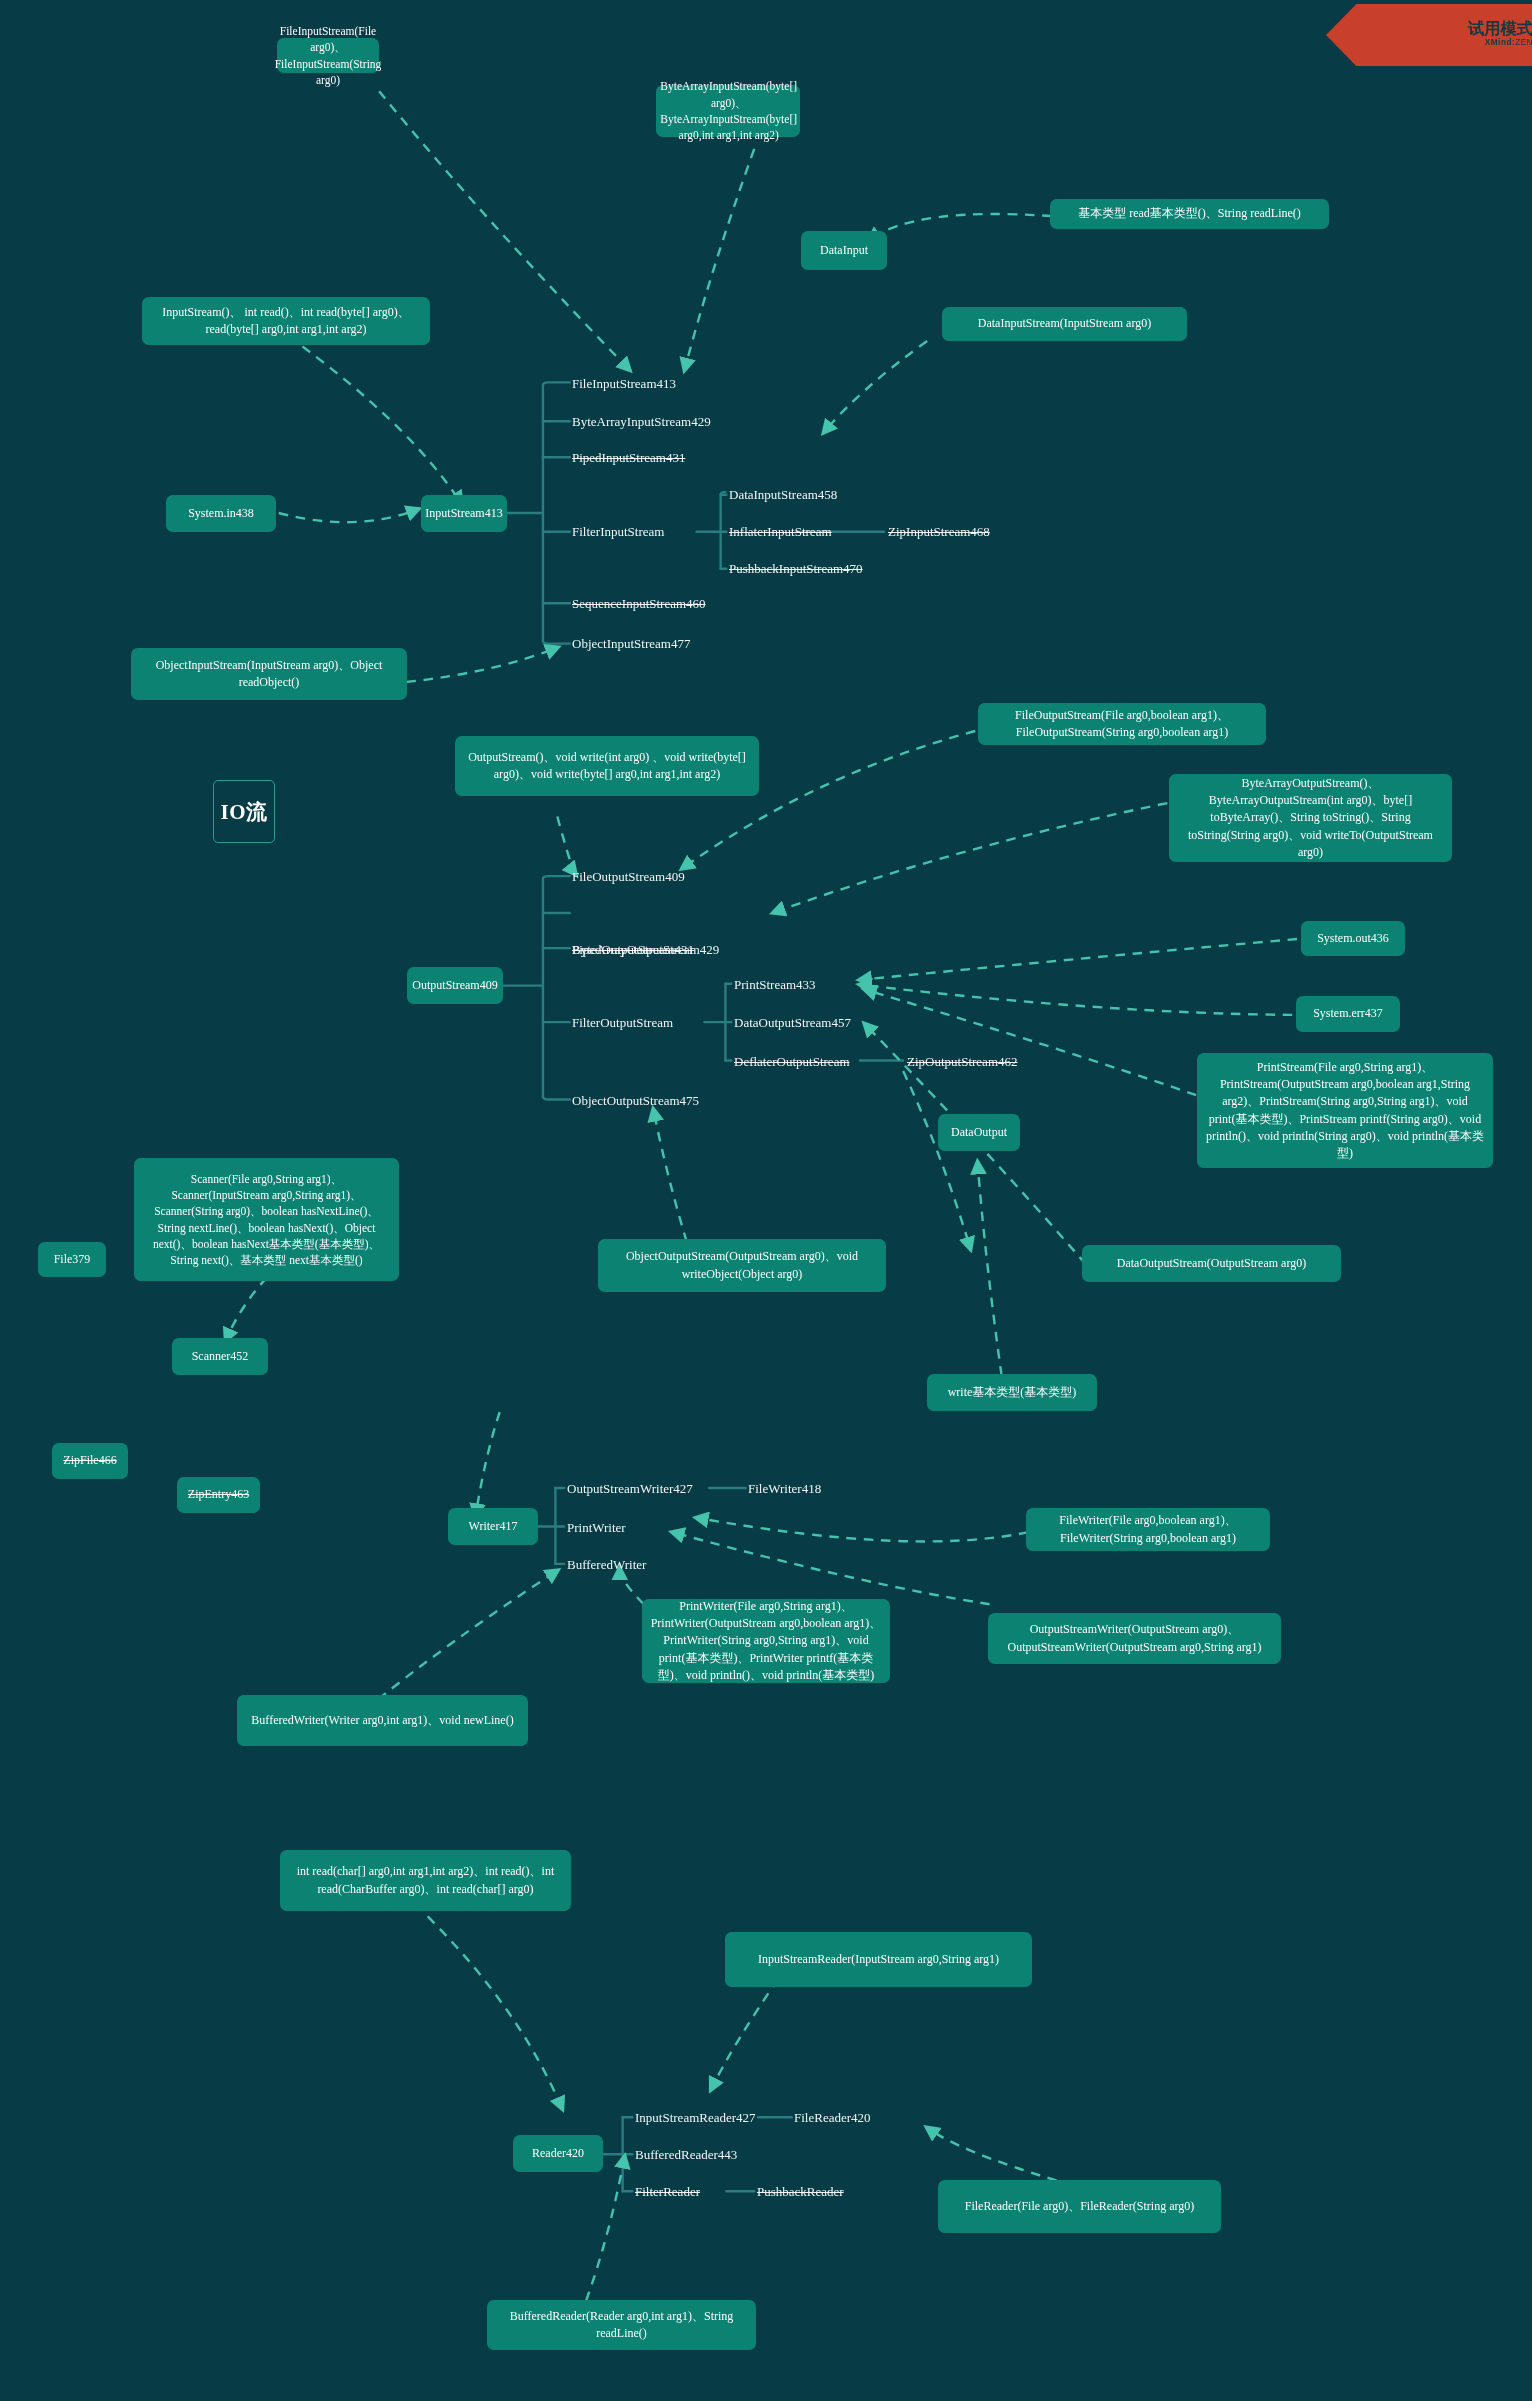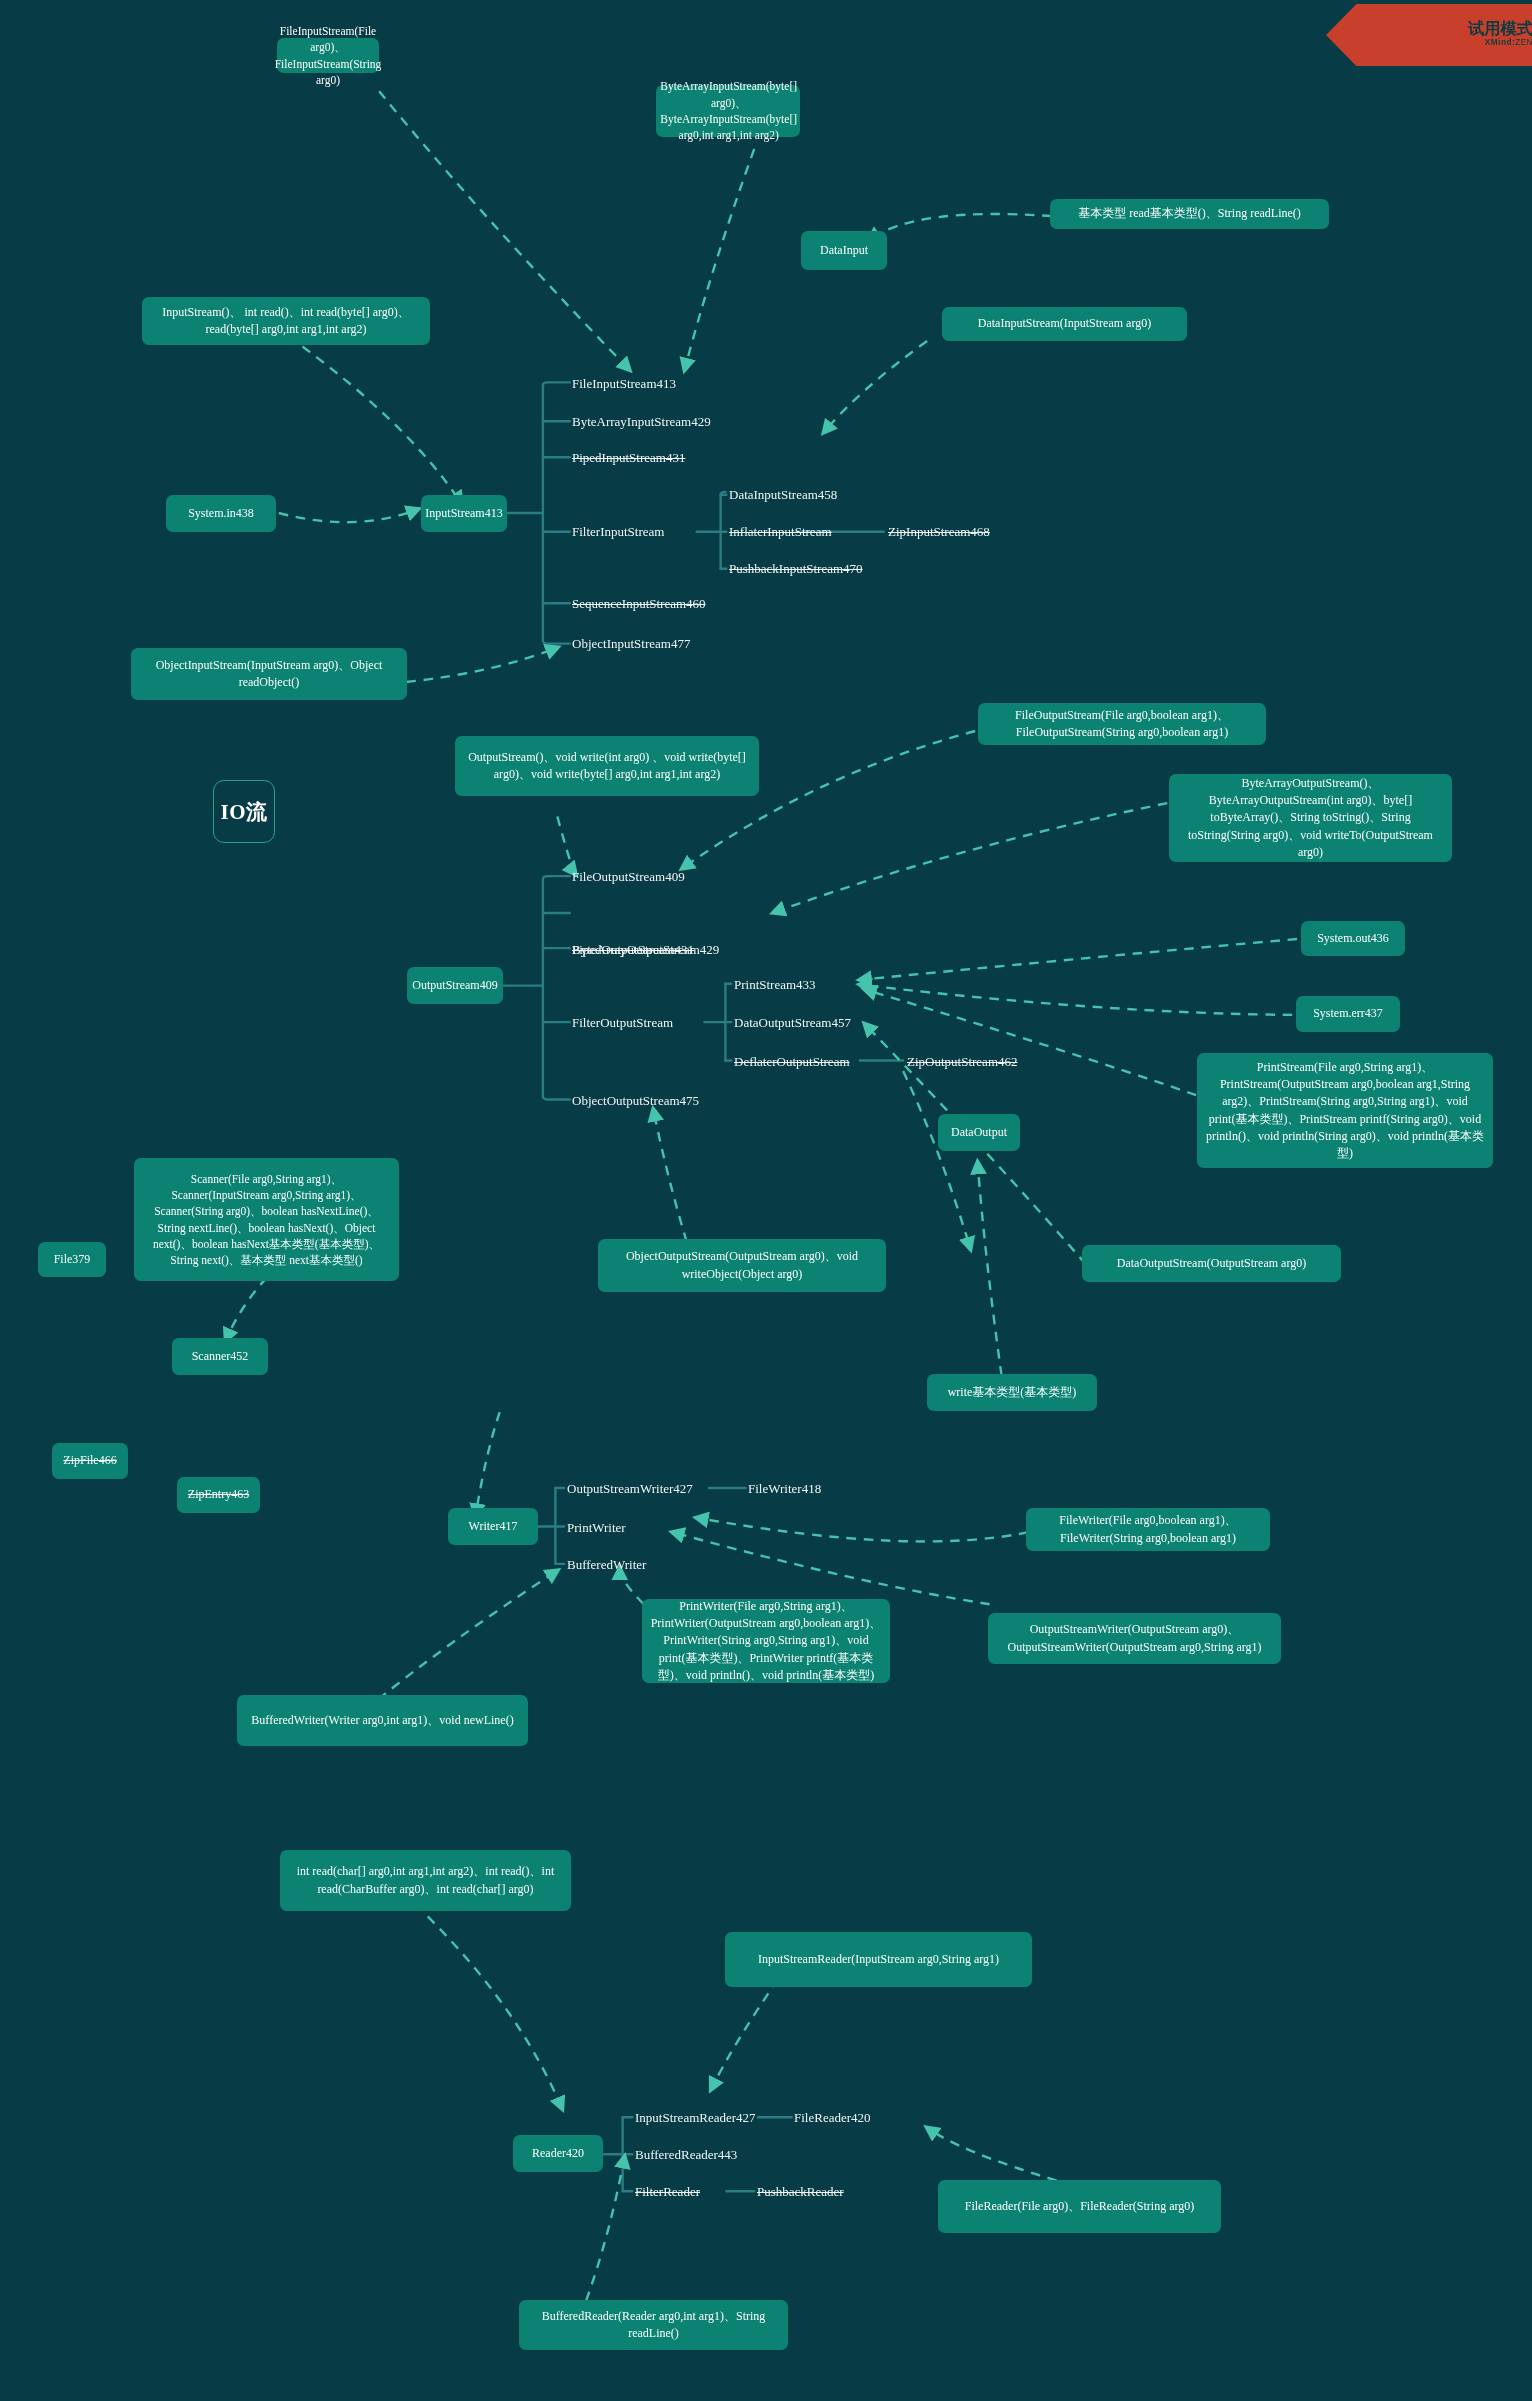--- a/index.html
+++ b/index.html
@@ -41,21 +41,21 @@
     white-space:nowrap;
     z-index:5;
     line-height:1;
   }
   .strike{text-decoration:line-through;text-decoration-thickness:1px;}
   
   #central{
     position:absolute;
     border:1.4px solid #2a9d8c;
     background:transparent;
-    border-radius:11px;
+    border-radius:5px;
     display:flex;align-items:center;justify-content:center;
     font-size:21px;font-weight:bold;letter-spacing:0.5px;
     color:#ffffff;
     z-index:6;
   }
   
   #trial{
     position:absolute;
     background:#c8402b;
     color:#0c3b44;
@@ -330,18 +330,18 @@
   <div class="label" style="left:635px;top:2111px;"><span>InputStreamReader427</span></div>
   <div class="label" style="left:635px;top:2148px;"><span>BufferedReader443</span></div>
   <div class="label strike" style="left:635px;top:2185px;"><span>FilterReader</span></div>
   <div class="label" style="left:794px;top:2111px;"><span>FileReader420</span></div>
   <div class="label strike" style="left:757px;top:2185px;"><span>PushbackReader</span></div>
 
   <div class="node small" style="left:938px;top:2180px;width:283px;height:53px;">
     <span>FileReader(File arg0)、FileReader(String arg0)</span>
   </div>
 
-  <div class="node small" style="left:487px;top:2300px;width:269px;height:50px;margin-left:32px;">
+  <div class="node small" style="left:487px;top:2300px;width:269px;height:50px;">
     <span>BufferedReader(Reader arg0,int arg1)、String readLine()</span>
   </div>
 
 </div>
 
 
 </body></html>

